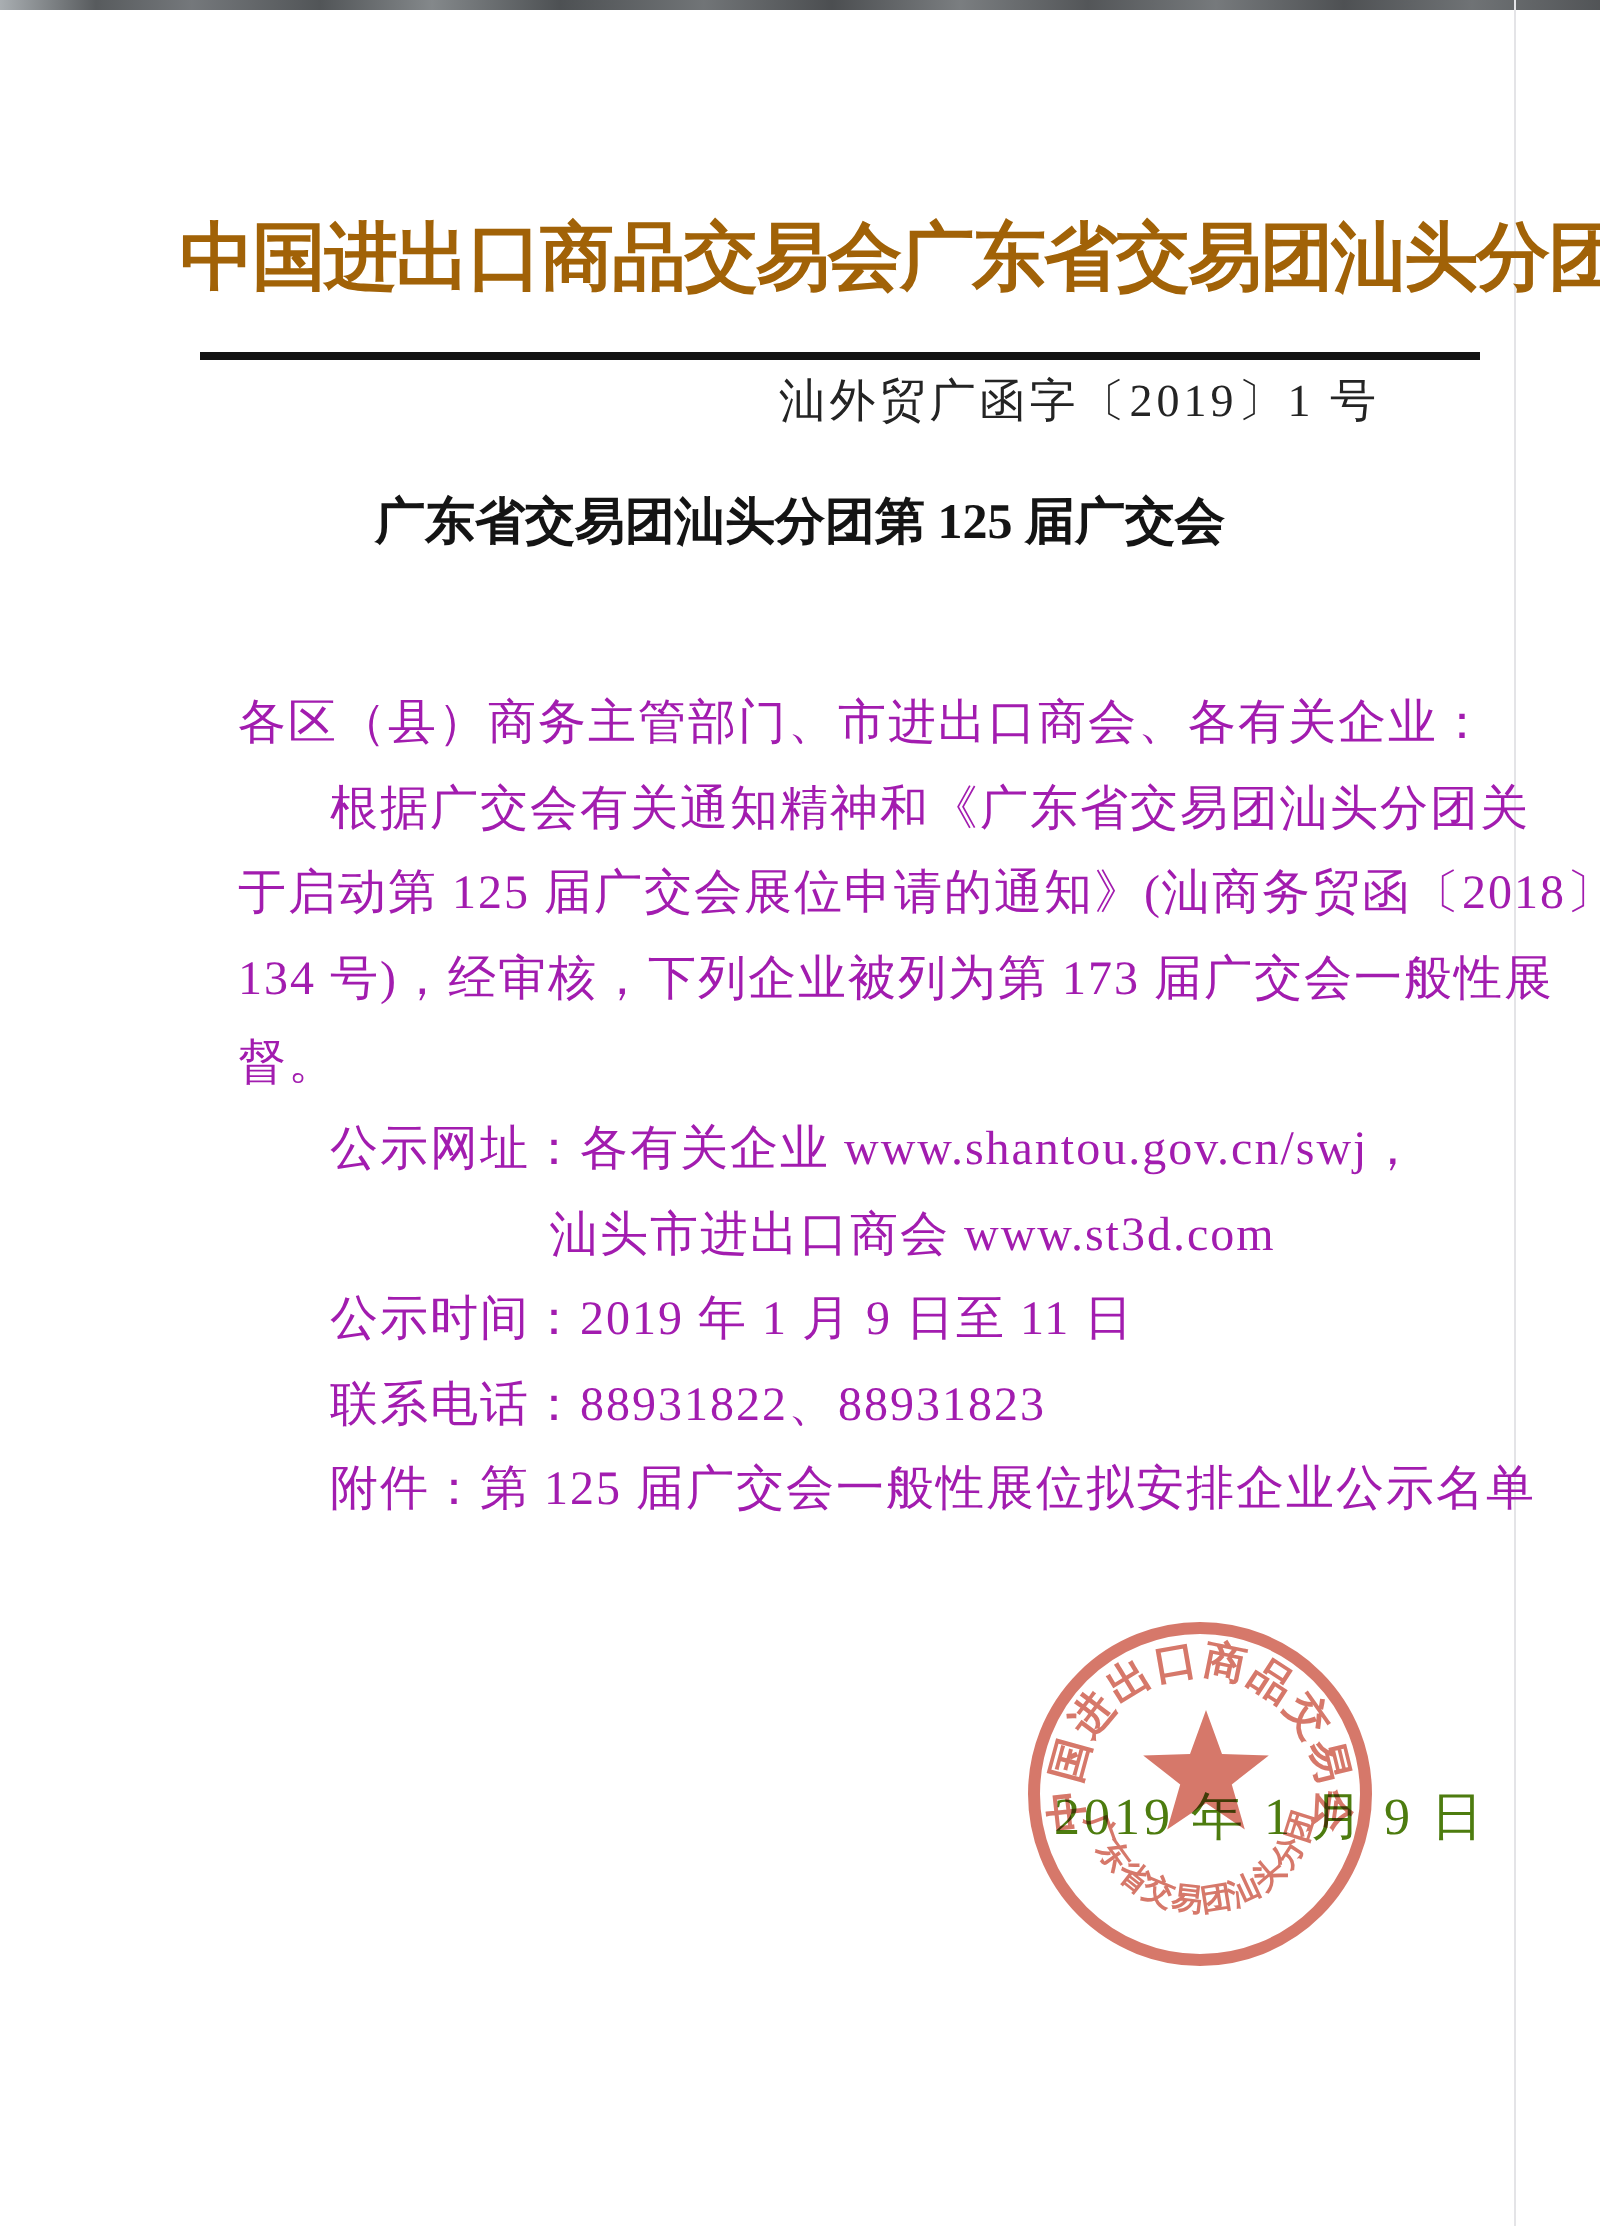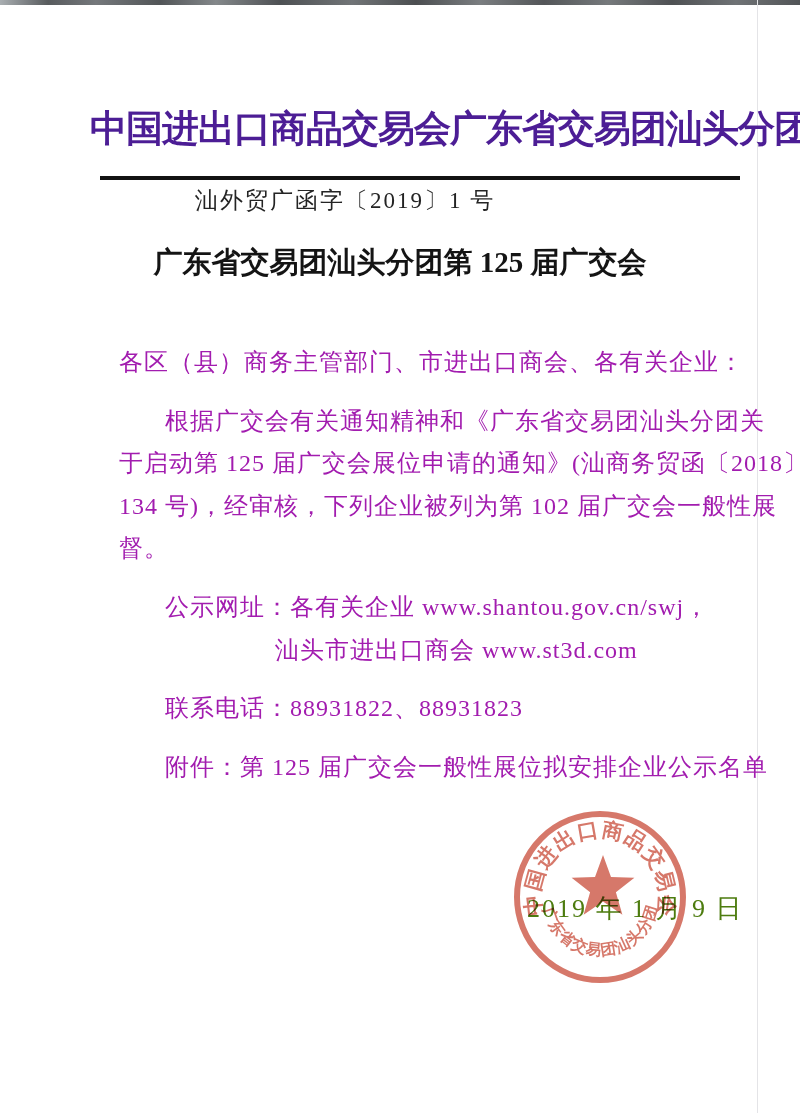--- a/index.html
+++ b/index.html
@@ -30,57 +30,57 @@
 
   
   .letterhead {
     position: absolute; left: 90px; top: 98px; width: 660px;
     text-align: right;
     font-family: "Liberation Sans", "DejaVu Sans", sans-serif;
     font-weight: 900;
     font-size: 37px;
     line-height: 62px;
     letter-spacing: -1px;
-    color: #4c1d95;
+    color: #a16207;
     white-space: nowrap;
   }
   .letterhead-rule {
     position: absolute; left: 100px; top: 176px; width: 640px; height: 4px;
     background: #121212;
   }
   .doc-number {
     position: absolute; left: 0; top: 185px; width: 690px;
-    text-align: center;
+    text-align: right;
     font-size: 23px;
     letter-spacing: 2px;
     color: #242424;
     white-space: nowrap;
   }
 
   
   .doc-title {
     position: absolute; left: 0; top: 238px; width: 800px;
     text-align: center;
     font-weight: bold;
-    font-size: 29px;
+    font-size: 25px;
     line-height: 48px;
     color: #141414;
   }
 
   
   .body-text {
     position: absolute; left: 119px; top: 341px; width: 625px;
     font-size: 24px;
     line-height: 42.6px;
     letter-spacing: 1px;
     color: #a21caf;
   }
   .line { white-space: nowrap; }
   .ind-0 { margin-left: 0; }
-  .ind-2 { margin-left: 46px; margin-top: 16px; }
+  .ind-2 { margin-left: 46px; }
   .ind-url2 { margin-left: 156px; }
 
   
   .issue-date {
     position: absolute; left: 527px; top: 891px;
     font-size: 26px;
     letter-spacing: 2px;
     color: #4d7c0f;
     white-space: nowrap;
     z-index: 2;
@@ -104,24 +104,25 @@
 <div class="doc-number">汕外贸广函字〔2019〕1 号</div>
 
 <div class="doc-title">
   <div>广东省交易团汕头分团第 125 届广交会</div>
 </div>
 
 <div class="body-text">
   <div class="line ind-0">各区（县）商务主管部门、市进出口商会、各有关企业：</div>
   <div class="line ind-2">根据广交会有关通知精神和《广东省交易团汕头分团关</div>
   <div class="line ind-0">于启动第 125 届广交会展位申请的通知》(汕商务贸函〔2018〕</div>
-  <div class="line ind-0">134 号)，经审核，下列企业被列为第 102 届广交会一般性展</div>
+  <div class="line ind-0">134 号)，经审核，下列企业被列为第 173 届广交会一般性展</div>
   <div class="line ind-0">督。</div>
   <div class="line ind-2">公示网址：各有关企业 www.shantou.gov.cn/swj，</div>
   <div class="line ind-url2">汕头市进出口商会 www.st3d.com</div>
+  <div class="line ind-2">公示时间：2019 年 1 月 9 日至 11 日</div>
   <div class="line ind-2">联系电话：88931822、88931823</div>
   <div class="line ind-2">附件：第 125 届广交会一般性展位拟安排企业公示名单</div>
 </div>
 
 <div class="issue-date">2019 年 1 月 9 日</div>
 
 <svg class="seal" viewBox="0 0 190 190" xmlns="http://www.w3.org/2000/svg">
   <defs>
     <path id="sealTopArc" d="M 37.6 112.5 A 60 60 0 1 1 152.4 112.5" fill="none"></path>
     <path id="sealBottomArc" d="M 37.9 105.1 A 58 58 0 0 0 152.1 105.1" fill="none"></path>

